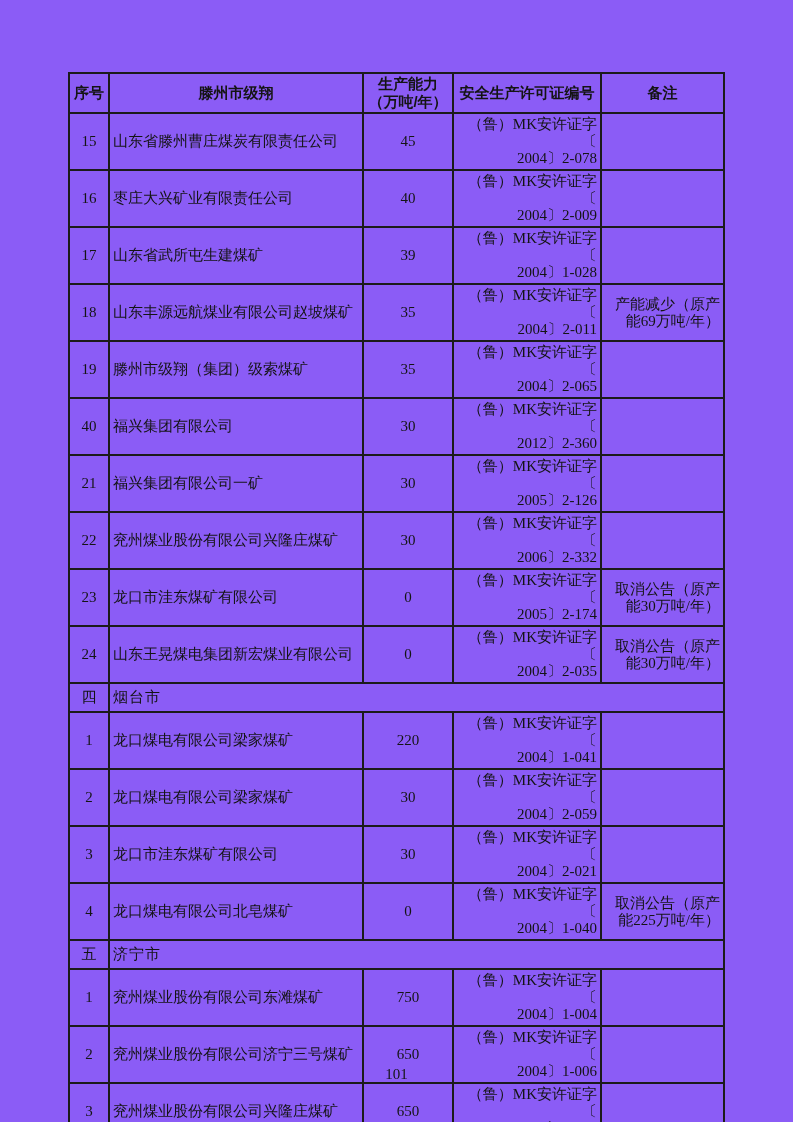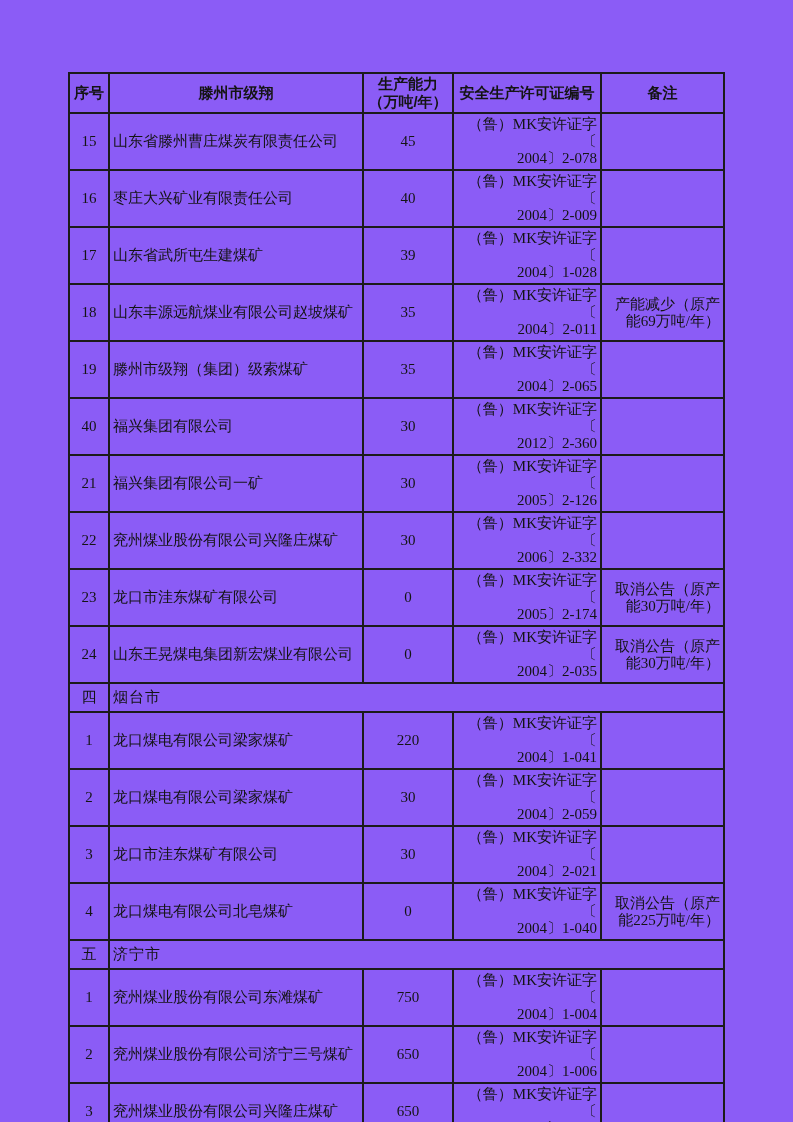--- a/index.html
+++ b/index.html
@@ -208,14 +208,15 @@
         <tr>
           <td class="cell-no">3</td>
           <td class="cell-name">兖州煤业股份有限公司兴隆庄煤矿</td>
           <td class="cell-capacity">650</td>
           <td class="cell-license">（鲁）MK安许证字〔<br>2004〕1-003</td>
           <td class="cell-remark"></td>
         </tr>
       </tbody>
   </table>
 
+  <div class="page-number">101</div>
 
 </div>
 
 </body></html>

